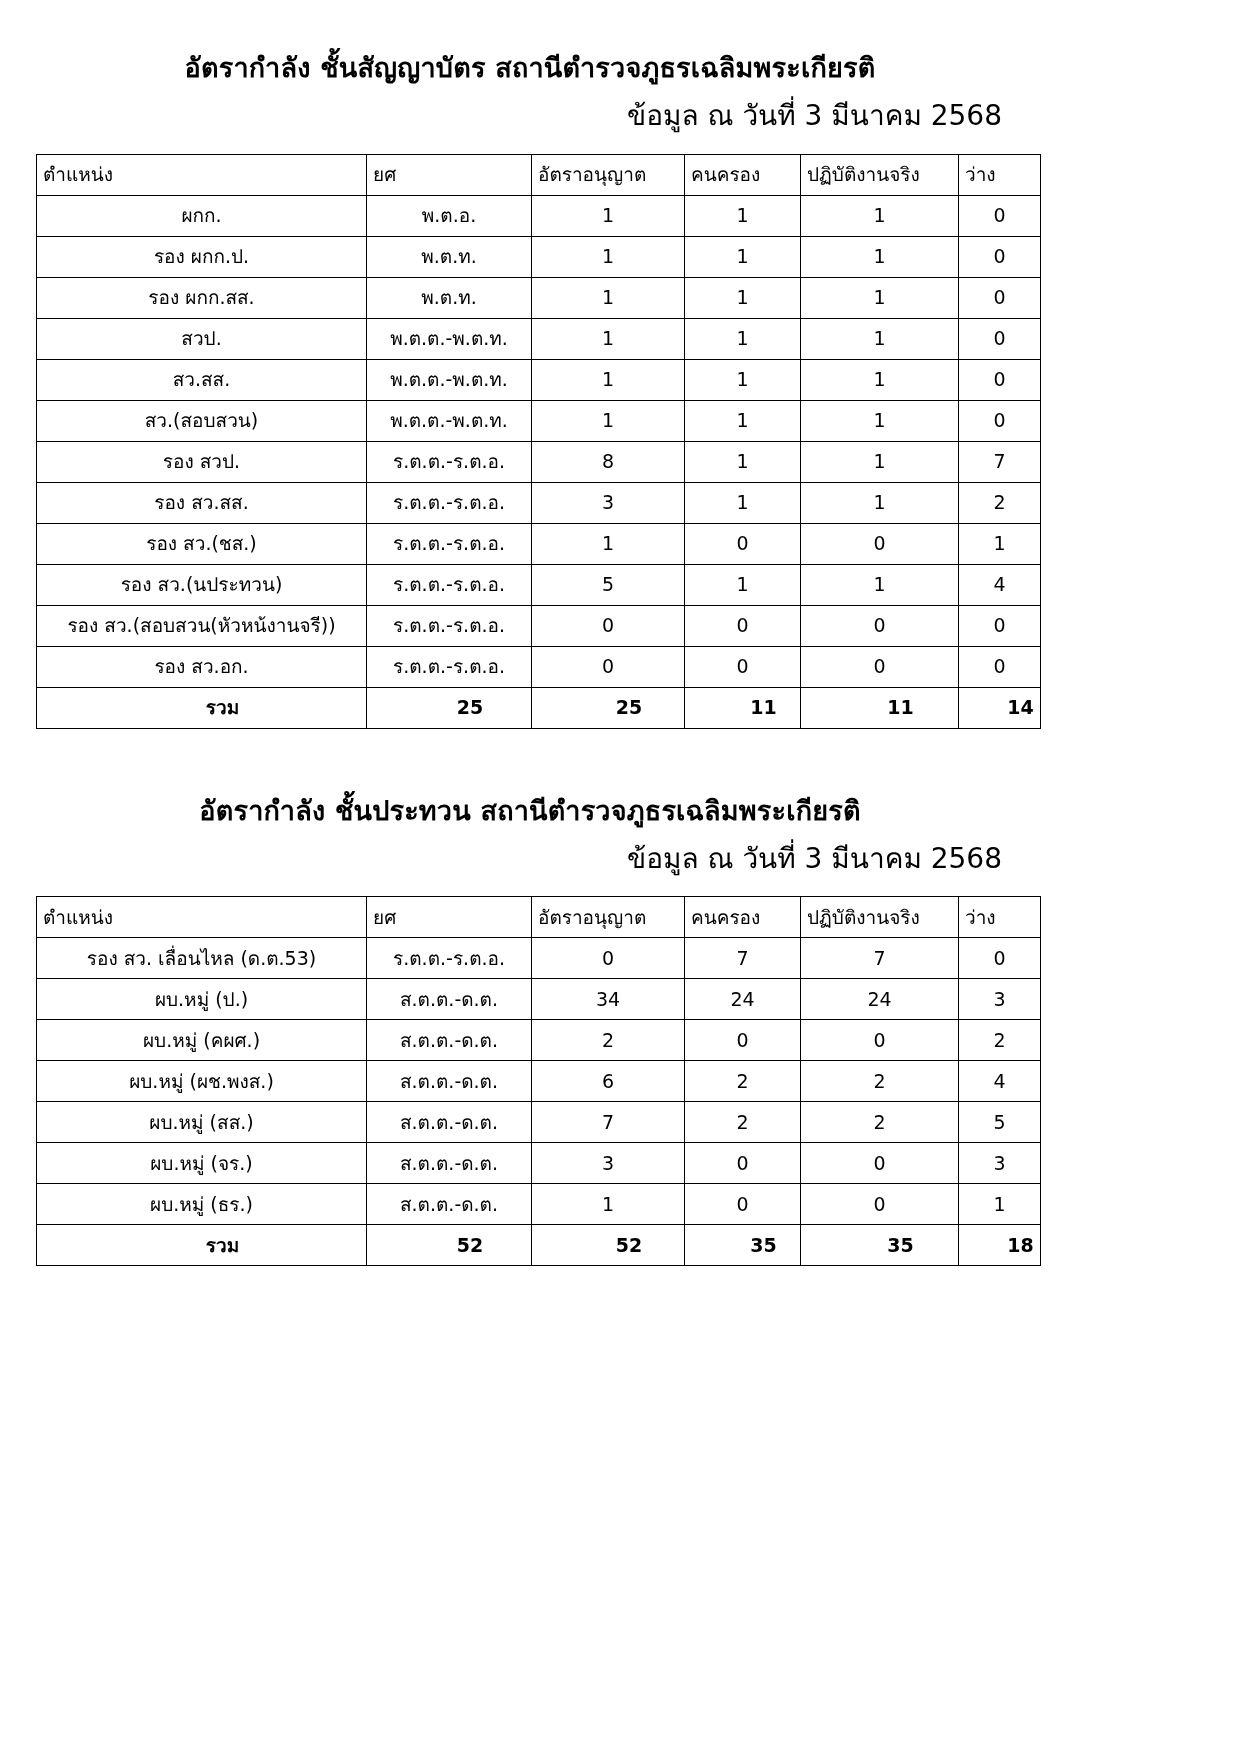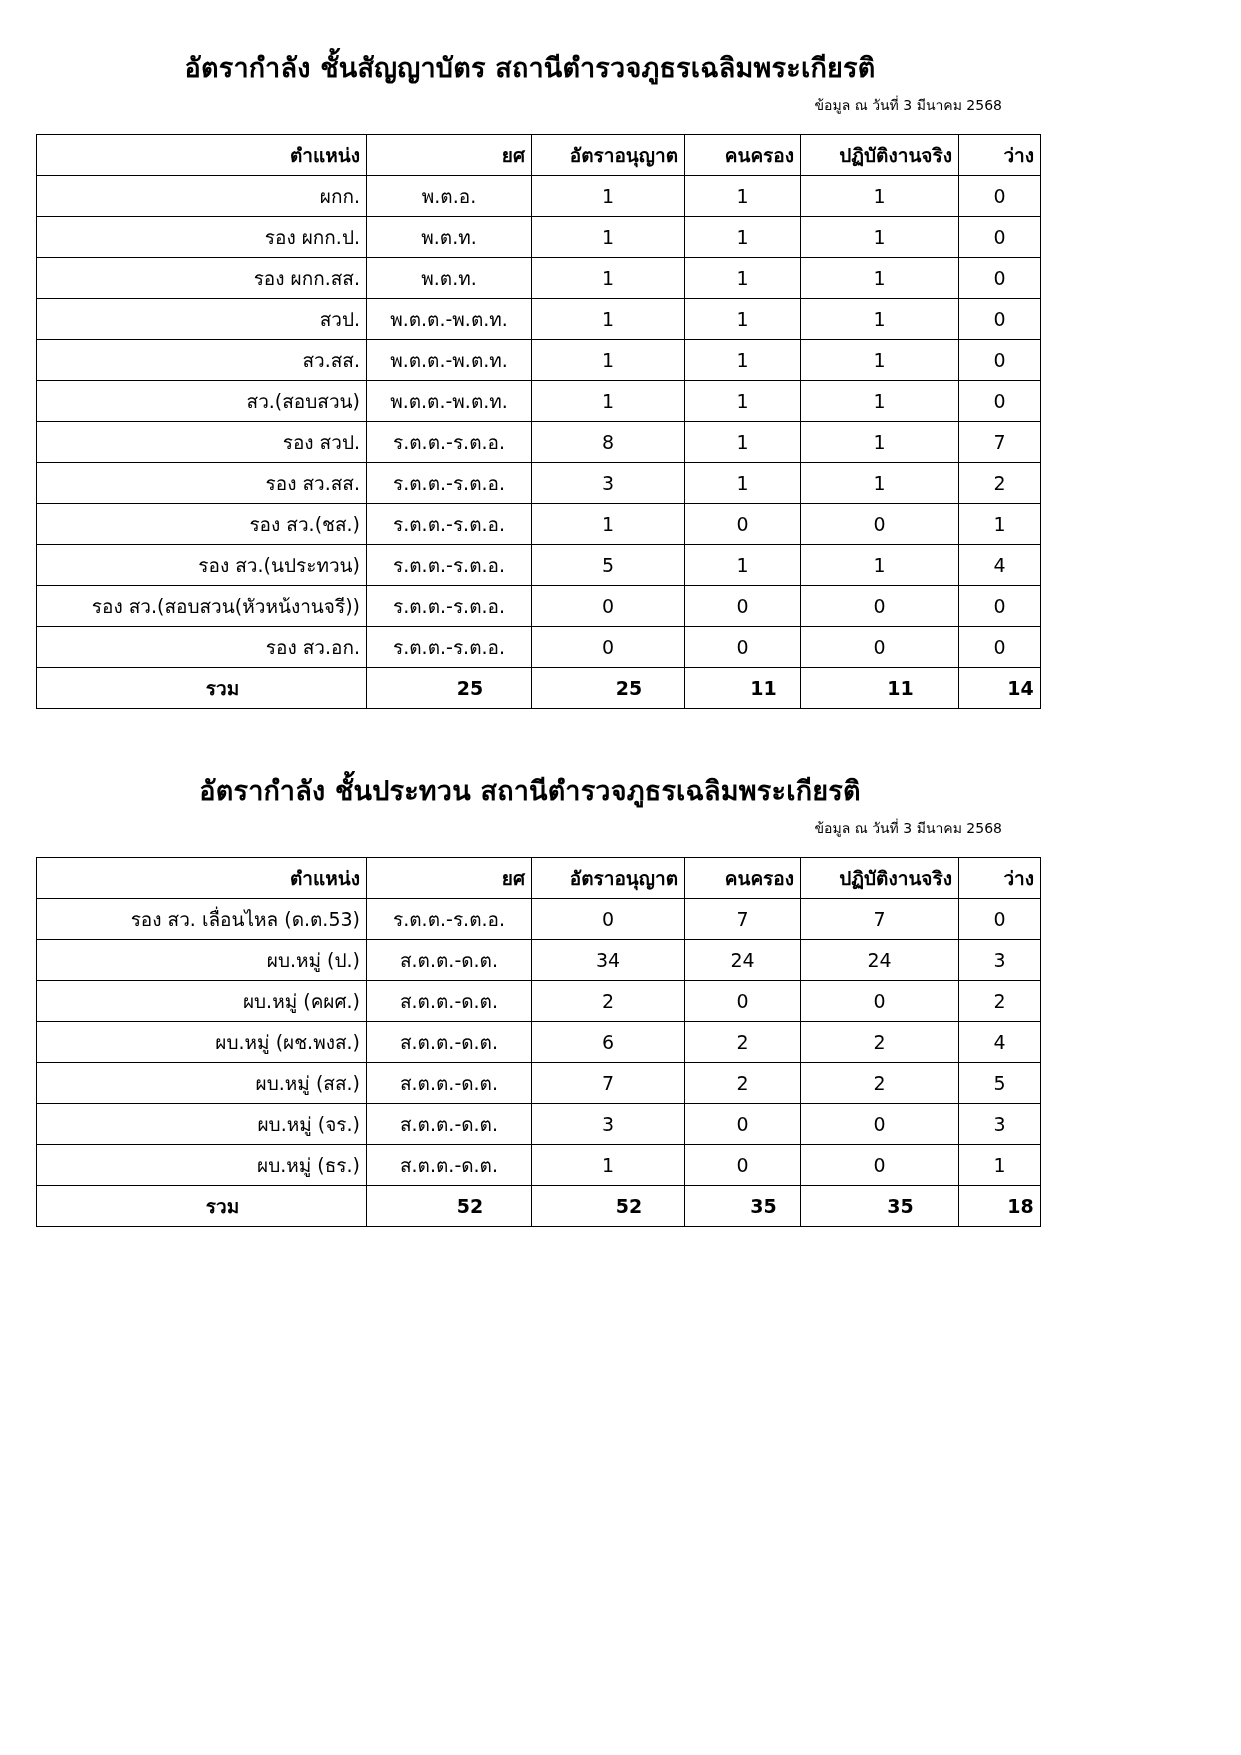--- a/index.html
+++ b/index.html
@@ -25,21 +25,21 @@
   .doc-title {
     text-align: center;
     font-size: 27px;
     font-weight: bold;
     letter-spacing: 0.2px;
     margin: 16px 0 10px 0;
     line-height: 1.35;
   }
   .doc-subtitle {
     text-align: right;
-    font-size: 14px;
+    font-size: 28px;
     margin: 0 22px 18px 0;
     line-height: 1.4;
   }
   table.report {
     border-collapse: collapse;
     width: 1004px;
     margin: 0 auto;
     table-layout: fixed;
   }
   table.report th,
@@ -47,32 +47,32 @@
     border: 1px solid #000000;
     font-size: 19px;
     font-weight: normal;
     line-height: 1.3;
     height: 41px;
     padding: 2px 6px;
     box-sizing: border-box;
     vertical-align: middle;
   }
   table.report thead th {
-    text-align: right;
-    font-weight: bold;
+    text-align: left;
+    font-weight: normal;
   }
   col.c-pos { width: 330px; }
   col.c-rank { width: 165px; }
   col.c-quota { width: 153px; }
   col.c-held { width: 116px; }
   col.c-actual { width: 158px; }
   col.c-vacant { width: 82px; }
 
   td.pos {
-    text-align: right;
+    text-align: center;
     padding-left: 12px;
   }
   td.center, th.center {
     text-align: center;
   }
   tr.total td {
     font-weight: bold;
     text-align: center;
     padding-left: 48px;
   }

